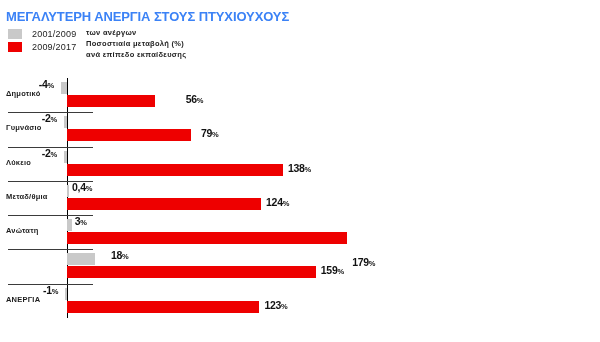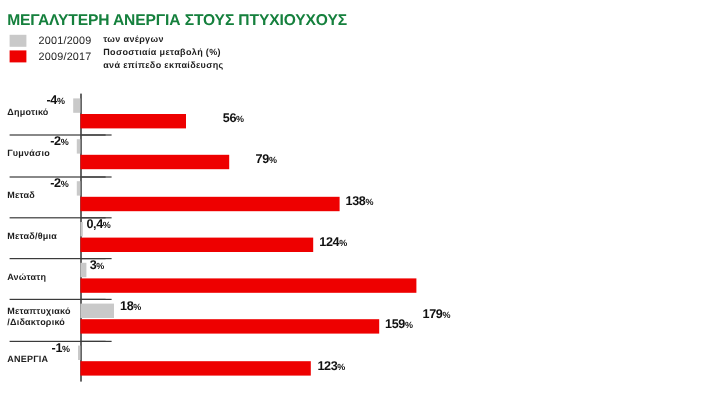--- a/index.html
+++ b/index.html
@@ -25,21 +25,21 @@
   }
 
   
   .chart-title {
     position: absolute;
     left: 6px;
     top: 9px;
     font-size: 13px;
     font-weight: bold;
     letter-spacing: -0.1px;
-    color: #15803d;
+    color: #3b82f6;
     white-space: nowrap;
     -webkit-font-smoothing: none;
   }
 
   
   .legend {
     position: absolute;
     left: 8px;
     top: 28px;
     width: 280px;
@@ -193,27 +193,27 @@
       </div>
       <div class="row" style="top: 34.2857px;">
         <div class="row-sep"></div>
         <div class="row-sep" style="left: 68px; width: 25px;"></div>
         <div class="cat-label">
           <div>Γυμνάσιο</div>
         </div>
         <div class="bar bar-neg" style="left: 63.87px; width: 3.13px;"></div>
         <div class="val-label val-neg" style="left: 41.87px;"><span>-2</span><span class="pct">%</span></div>
         <div class="bar bar-pos" style="width: 123.635px;"></div>
-        <div class="val-label val-pos" style="left: 213px;"><span>79</span><span class="pct">%</span></div>
+        <div class="val-label val-pos" style="left: 201px;"><span>79</span><span class="pct">%</span></div>
       </div>
       <div class="row" style="top: 68.5714px;">
         <div class="row-sep"></div>
         <div class="row-sep" style="left: 68px; width: 25px;"></div>
         <div class="cat-label">
-          <div>Μεταδ</div>
+          <div>Λύκειο</div>
         </div>
         <div class="bar bar-neg" style="left: 63.87px; width: 3.13px;"></div>
         <div class="val-label val-neg" style="left: 41.87px;"><span>-2</span><span class="pct">%</span></div>
         <div class="bar bar-pos" style="width: 215.97px;"></div>
         <div class="val-label val-pos" style="left: 287.97px;"><span>138</span><span class="pct">%</span></div>
       </div>
       <div class="row" style="top: 102.857px;">
         <div class="row-sep"></div>
         <div class="row-sep" style="left: 68px; width: 25px;"></div>
         <div class="cat-label">
@@ -231,26 +231,22 @@
           <div>Ανώτατη</div>
         </div>
         <div class="bar bar-neg" style="left: 67px; width: 4.695px;"></div>
         <div class="val-label val-neg" style="left: 74.695px;"><span>3</span><span class="pct">%</span></div>
         <div class="bar bar-pos" style="width: 280.135px;"></div>
         <div class="val-label val-pos" style="left: 352.135px; margin-top: 26px;"><span>179</span><span class="pct">%</span></div>
       </div>
       <div class="row" style="top: 171.429px;">
         <div class="row-sep"></div>
         <div class="row-sep" style="left: 68px; width: 25px;"></div>
-        <div class="cat-label two-line">
-          <div>Μεταπτυχιακό</div>
-          <div>/Διδακτορικό</div>
-        </div>
         <div class="bar bar-neg" style="left: 67px; width: 28.17px;"></div>
-        <div class="val-label val-neg" style="left: 100px;"><span>18</span><span class="pct">%</span></div>
+        <div class="val-label val-neg" style="left: 111px;"><span>18</span><span class="pct">%</span></div>
         <div class="bar bar-pos" style="width: 248.835px;"></div>
         <div class="val-label val-pos" style="left: 320.835px;"><span>159</span><span class="pct">%</span></div>
       </div>
       <div class="row" style="top: 205.714px;">
         <div class="row-sep"></div>
         <div class="row-sep" style="left: 68px; width: 25px;"></div>
         <div class="cat-label">
           <div>ΑΝΕΡΓΙΑ</div>
         </div>
         <div class="bar bar-neg" style="left: 65px; width: 2px;"></div>

